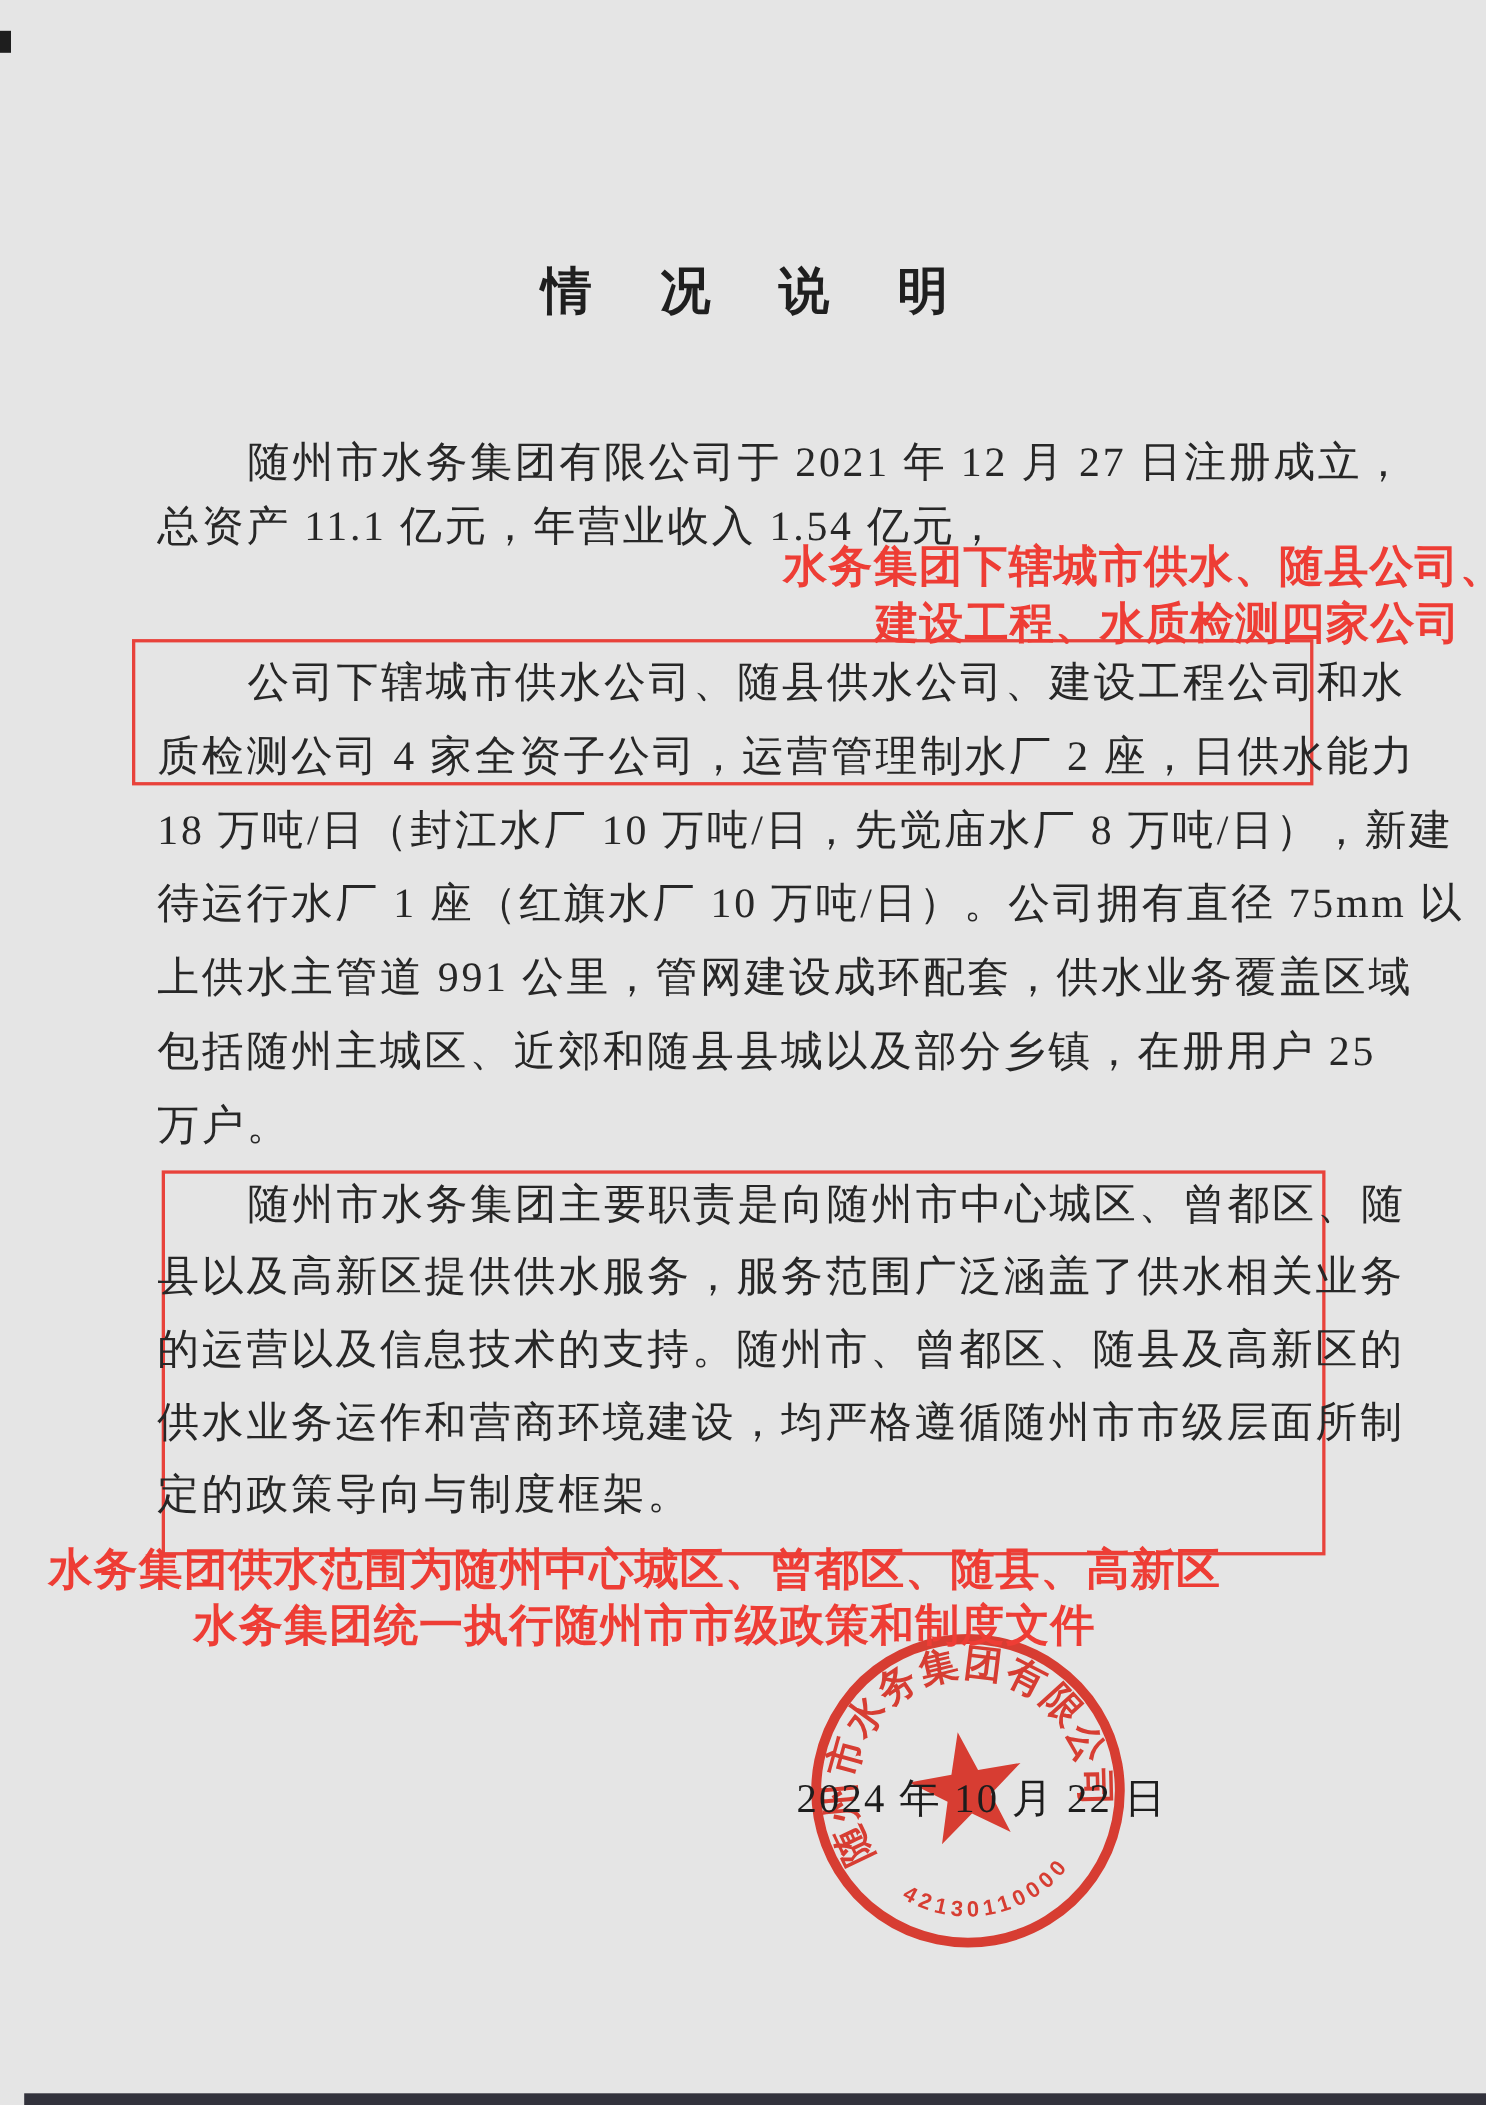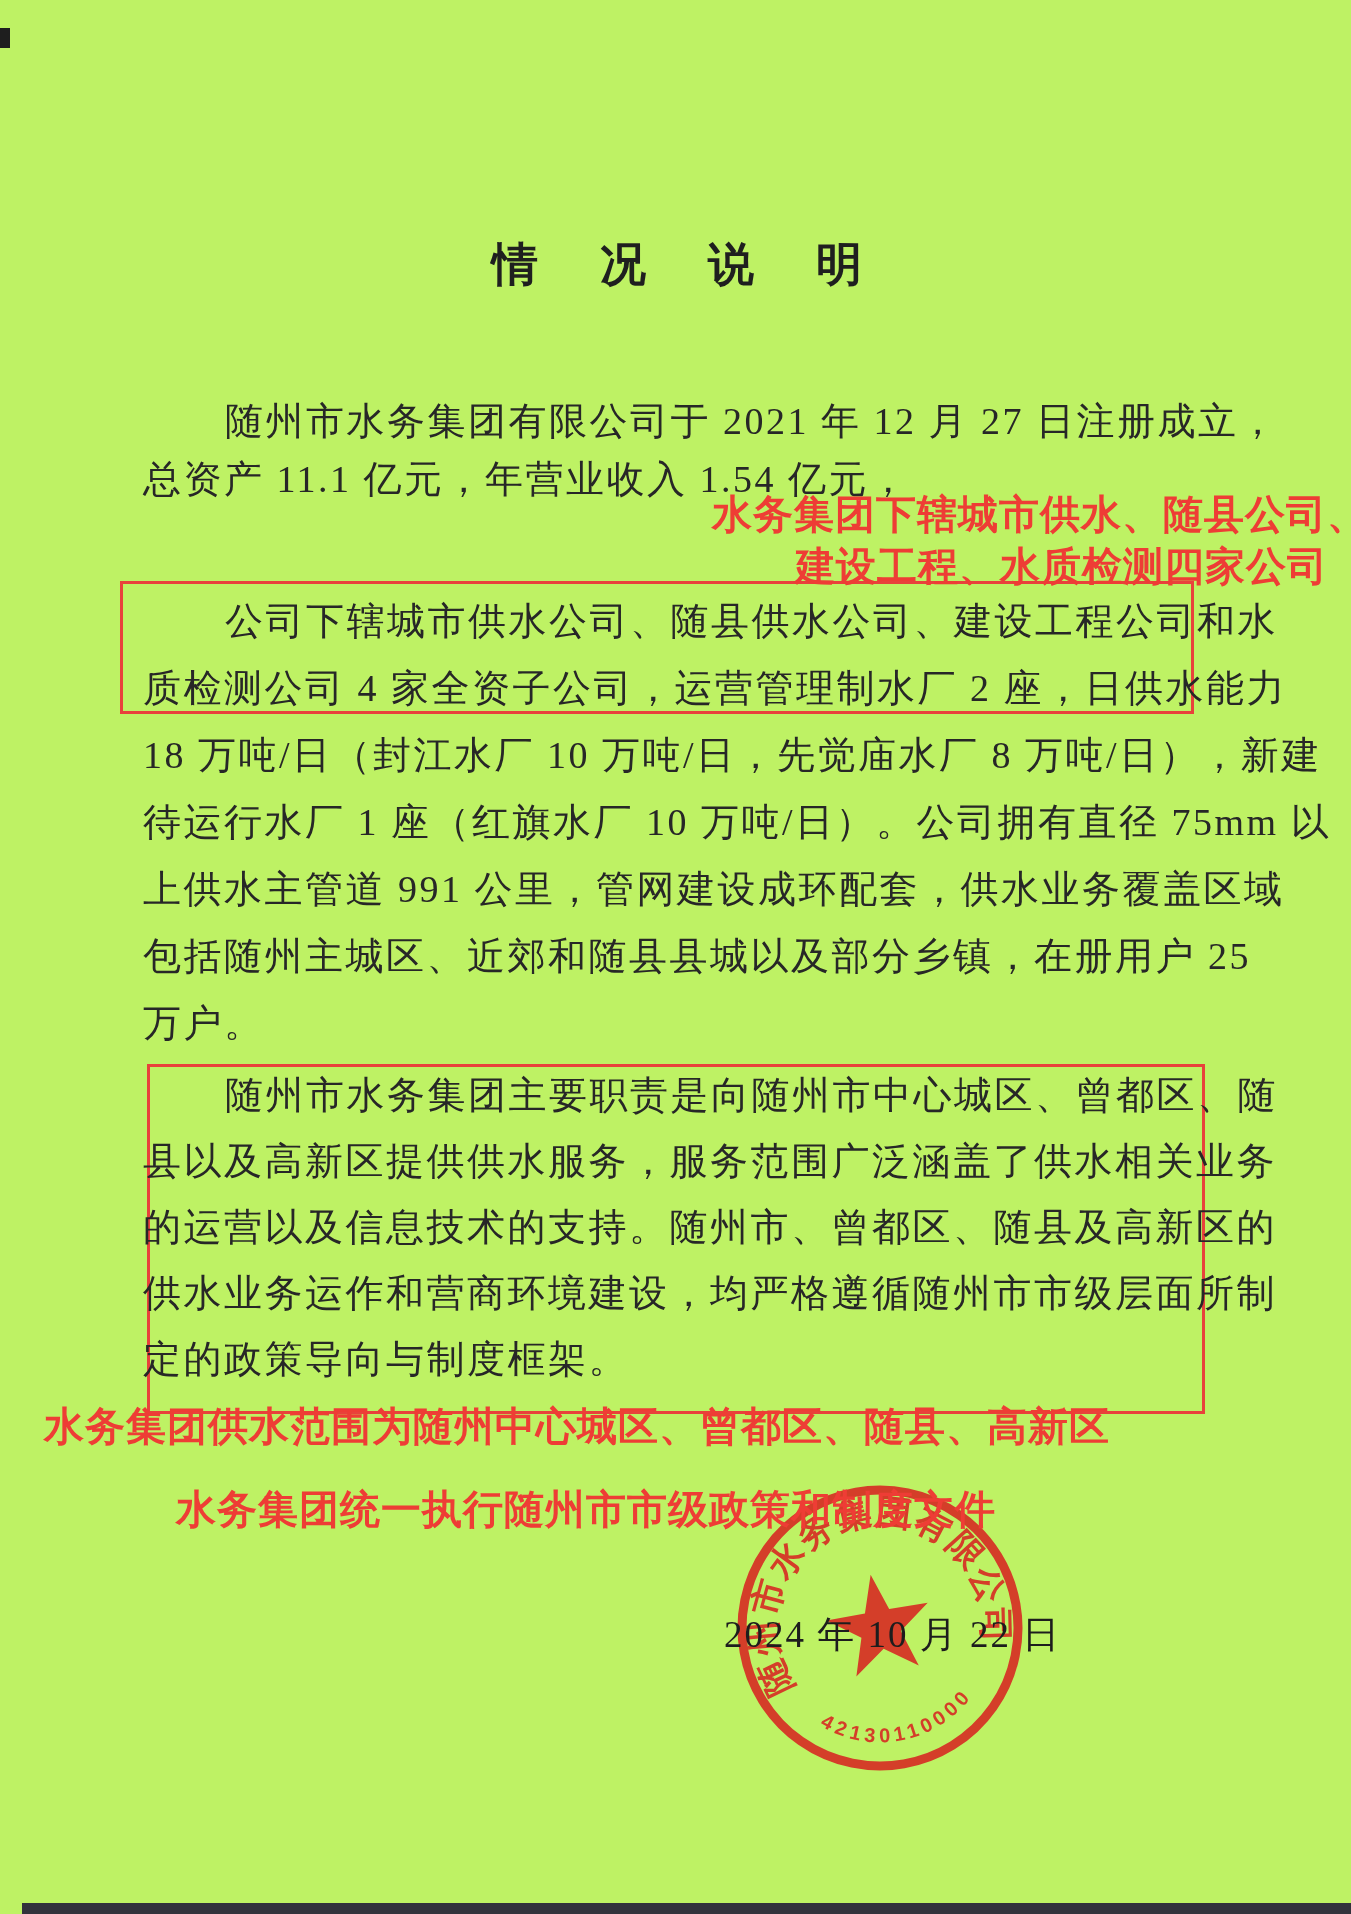--- a/index.html
+++ b/index.html
@@ -4,21 +4,21 @@
 <style>
   * { margin:0; padding:0; box-sizing:border-box; }
   html,body { width:1351px; height:1914px; }
   body {
     position:relative;
     background:#fbfbf8;
     font-family:"Liberation Serif","DejaVu Serif",serif;
     overflow:hidden;
     color:#272727;
   }
-  #page { position:absolute; inset:0; background:#bef264; }
+  #page { position:absolute; inset:0; background:#e5e5e5; }
 
   #title {
     position:absolute; top:234px; left:492px;
     font-size:46px; font-weight:bold; letter-spacing:62px;
     color:#1f1f1f; white-space:nowrap;
   }
 
   .para { position:absolute; left:143px; width:1085px; font-size:38px; letter-spacing:2.5px; }
   .bl { white-space:nowrap; }
   #para1 { top:392px; } #para1 .bl { height:58px; line-height:58px; }
@@ -32,21 +32,21 @@
 
   .ann {
     position:absolute; color:#ee3d35;
     font-family:"Liberation Sans","DejaVu Sans",sans-serif;
     font-weight:bold; font-size:40px; letter-spacing:1px; white-space:nowrap;
     z-index:4;
   }
   #ann-top-1 { left:712px; top:487px; }
   #ann-top-2 { left:795px; top:539px; }
   #ann-bot-1 { left:44px;  top:1399px; }
-  #ann-bot-2 { left:176px; top:1450px;margin-top:32px; }
+  #ann-bot-2 { left:176px; top:1450px; }
 
   #seal { position:absolute; left:726px; top:1474px; width:308px; height:308px; z-index:2; opacity:.93; }
   #date {
     position:absolute; left:724px; top:1610px;
     font-size:37px; letter-spacing:2px; color:#1d1d1d; white-space:nowrap; z-index:3;text-align:center;
   }
 
   #bottom-strip { position:absolute; left:22px; right:0; bottom:0; height:11px; background:#32323c; }
   #corner-mark { position:absolute; left:0; top:28px; width:10px; height:20px; background:#1e1e1e; }
 </style>

